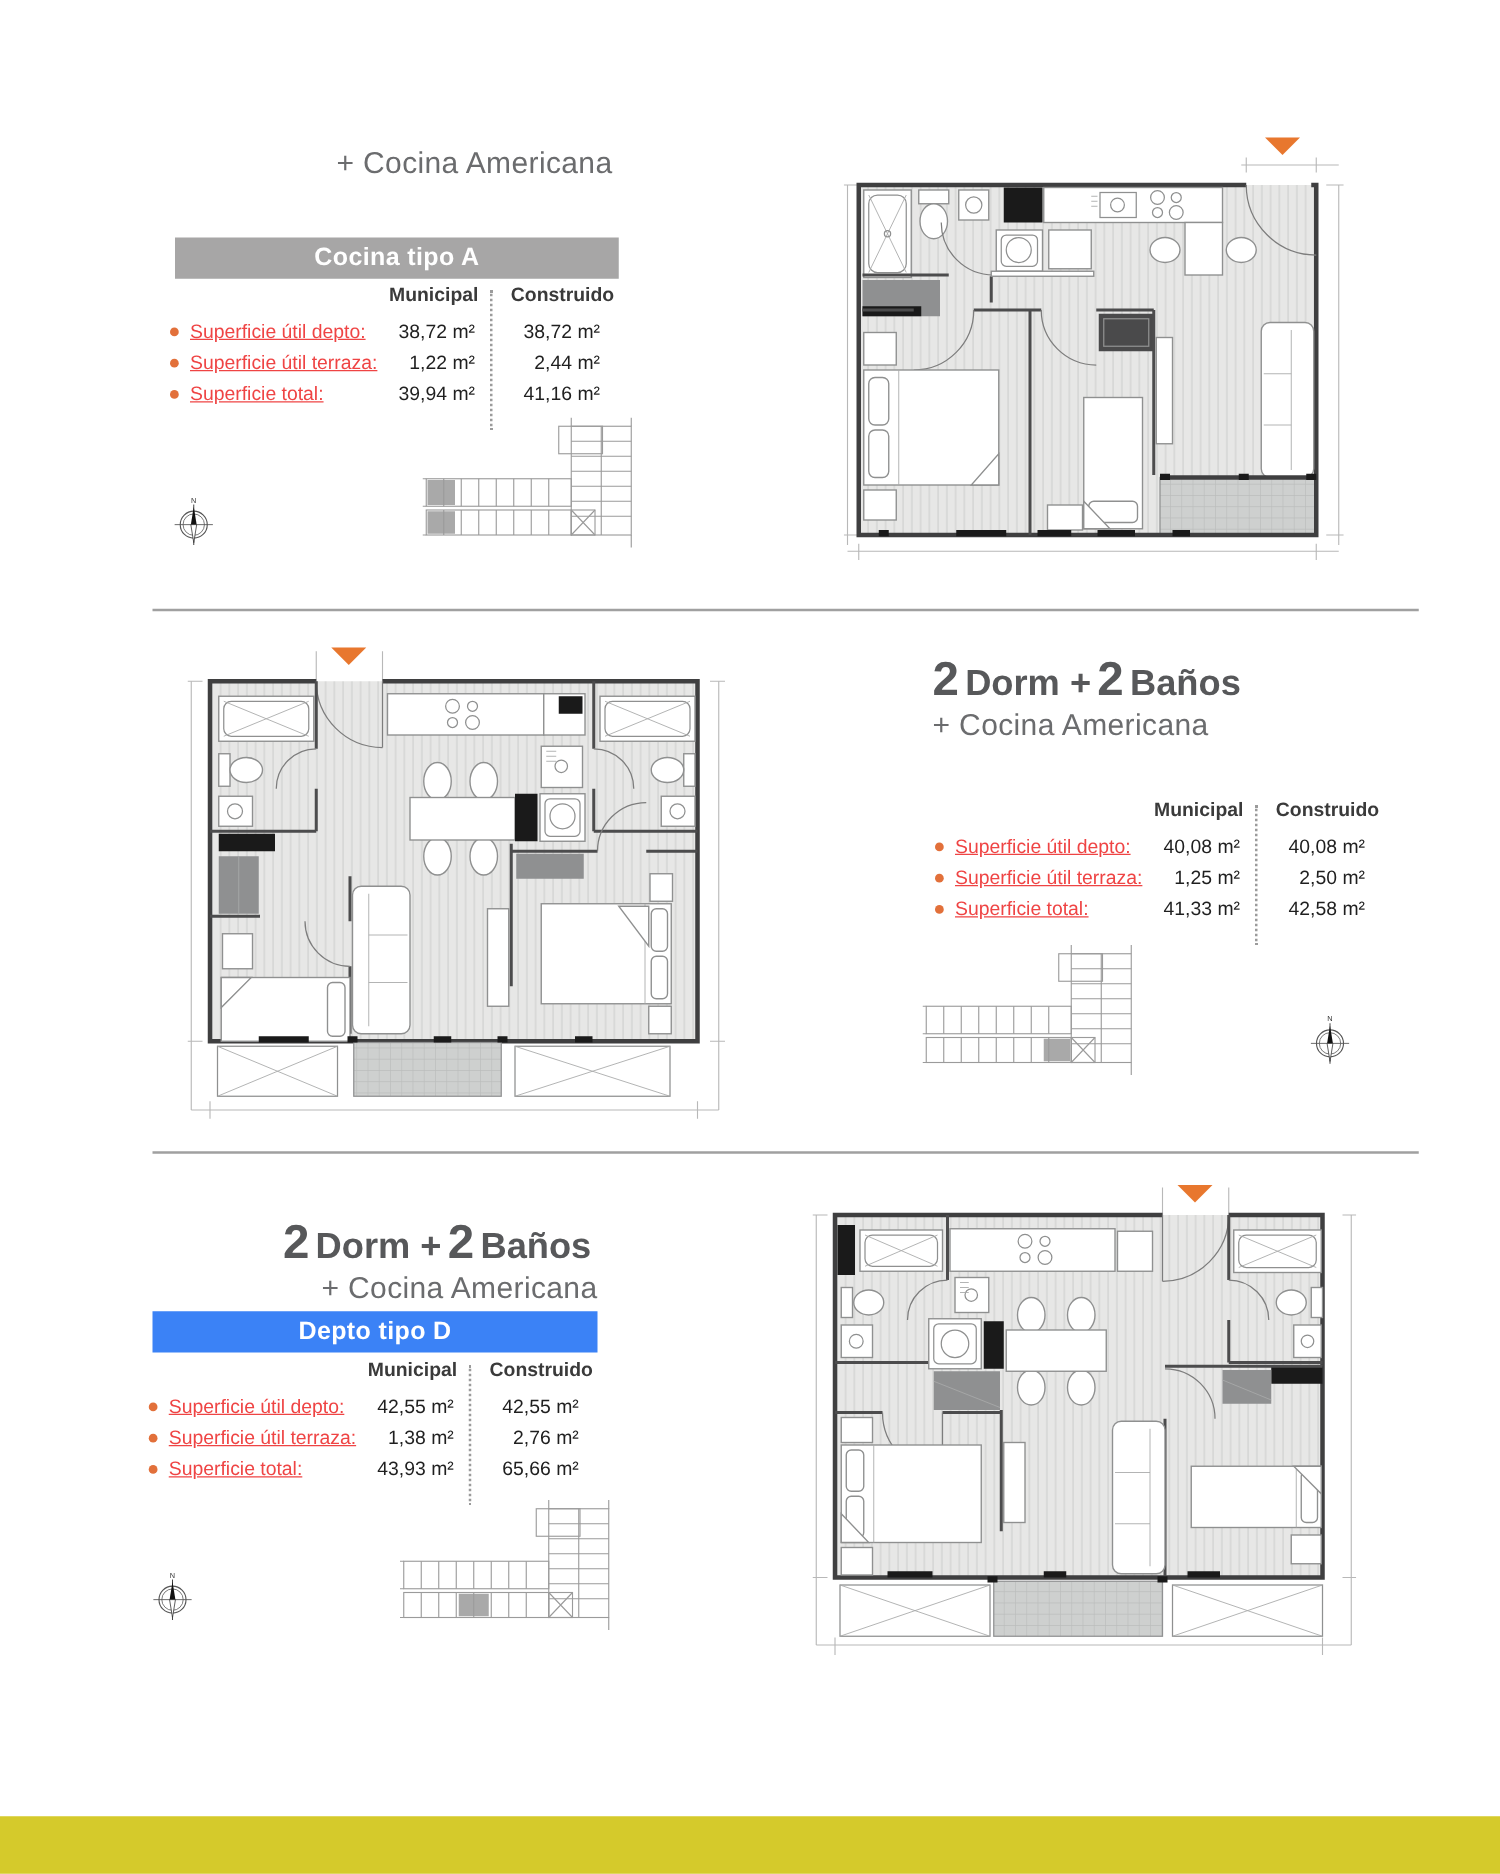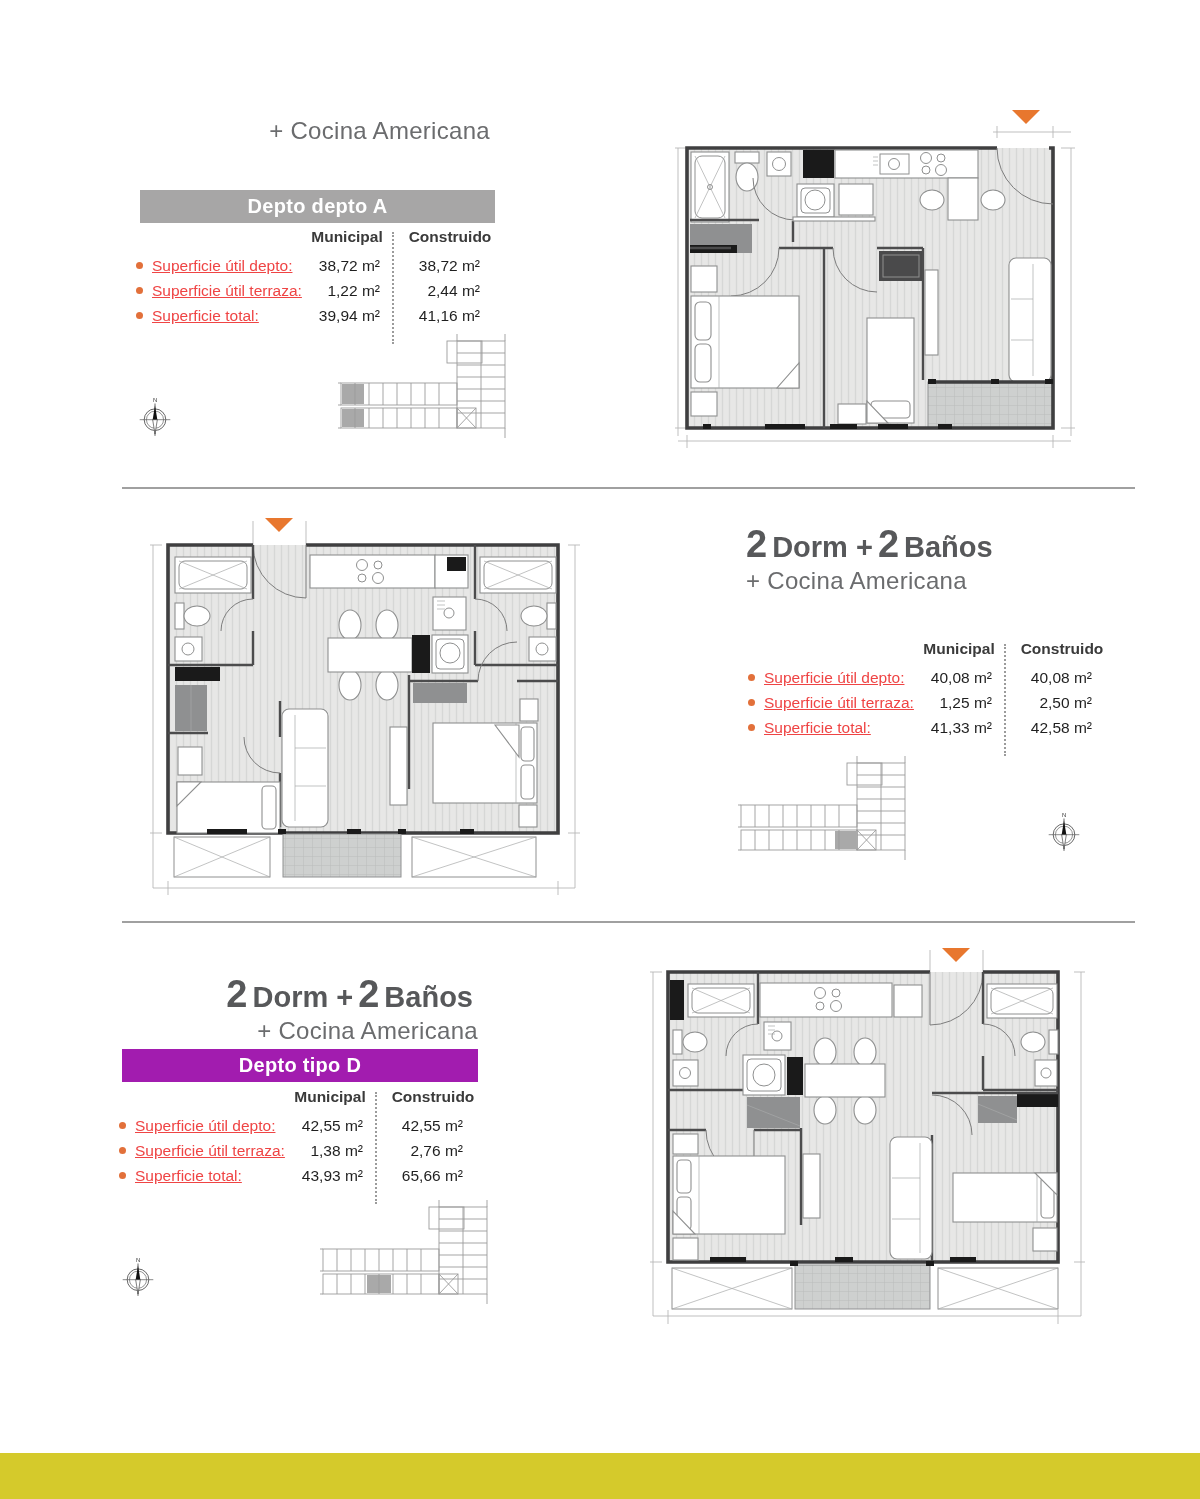--- a/index.html
+++ b/index.html
@@ -50,21 +50,21 @@
 </style>
 </head>
 <body>
 
 <div class="abs" style="left:0;top:0;width:1200px;height:487px;">
 
   <div class="abs ttl al-r" style="left:150px;top:113px;width:340px;">
     <div class="t-sub">+ Cocina Americana</div>
   </div>
 
-  <div class="abs type-bar" style="left: 140px; top: 190px; width: 355px; background: rgb(167, 166, 166);">Depto depto A</div>
+  <div class="abs type-bar" style="left: 140px; top: 190px; width: 355px; background: rgb(167, 166, 166);">Cocina tipo A</div>
 
   <div class="abs tbl" style="left:125px;top:228px;">
     <span class="hdr h1">Municipal</span>
     <span class="hdr h2">Construido</span>
     <span class="dotline"></span>
     <div class="trow" style="top:27px;">
       <span class="bullet" style="background: rgb(226, 112, 58);"></span>
       <span class="lbl">Superficie útil depto:</span>
       <span class="v1">38,72 m²</span>
       <span class="v2">38,72 m²</span>
@@ -380,21 +380,21 @@
 
 <div class="divider" style="top:921px;"></div>
 
 <div class="abs" style="left:0;top:923px;width:1200px;height:530px;">
 
   <div class="abs ttl al-r" style="left:138px;top:52px;width:340px;">
     <div class="t-line"><span class="bn">2</span><span class="ts">Dorm +</span><span class="bn">2</span><span class="ts">Baños</span></div>
     <div class="t-sub">+ Cocina Americana</div>
   </div>
 
-  <div class="abs type-bar" style="left: 122px; top: 126px; width: 356px; background: #a21caf;">Depto tipo D</div>
+  <div class="abs type-bar" style="left: 122px; top: 126px; width: 356px; background: #3b82f6;">Depto tipo D</div>
 
   <div class="abs tbl" style="left:108px;top:165px;">
     <span class="hdr h1">Municipal</span>
     <span class="hdr h2">Construido</span>
     <span class="dotline"></span>
     <div class="trow" style="top:27px;">
       <span class="bullet" style="background: rgb(226, 112, 58);"></span>
       <span class="lbl">Superficie útil depto:</span>
       <span class="v1">42,55 m²</span>
       <span class="v2">42,55 m²</span>

